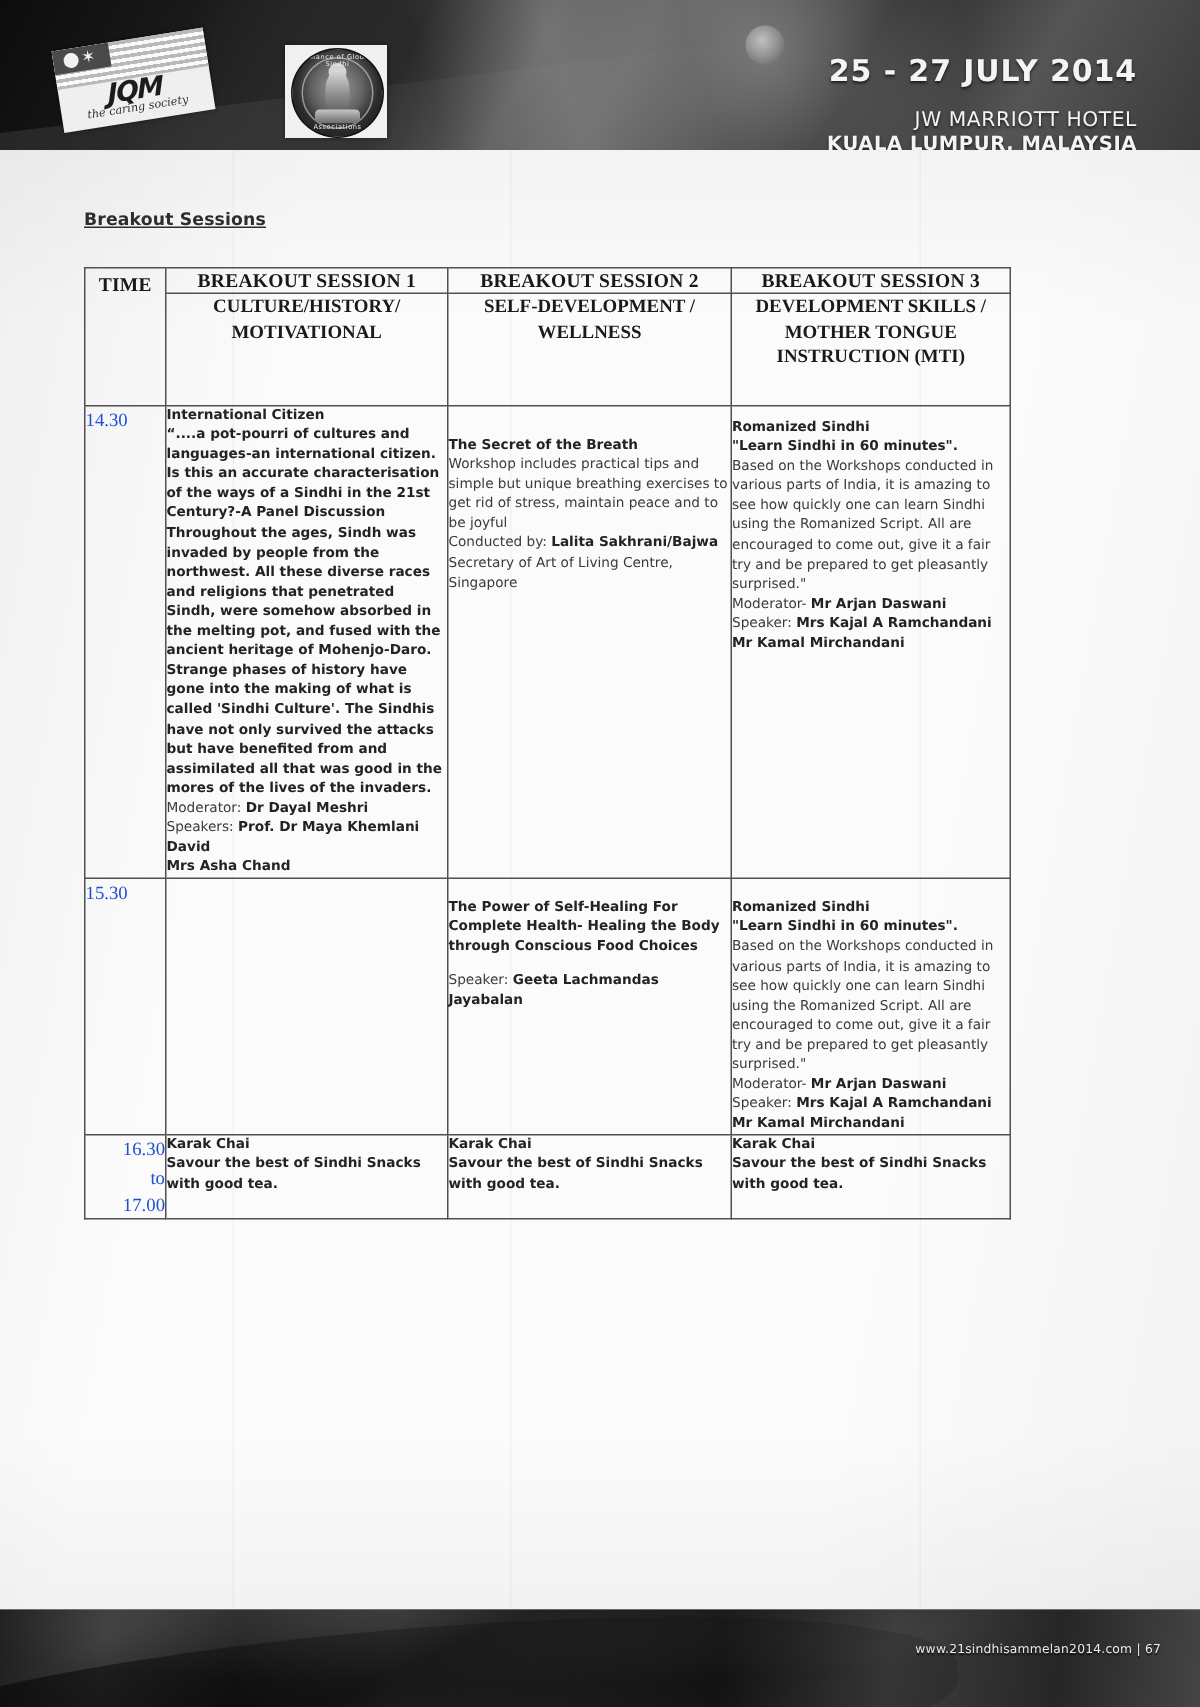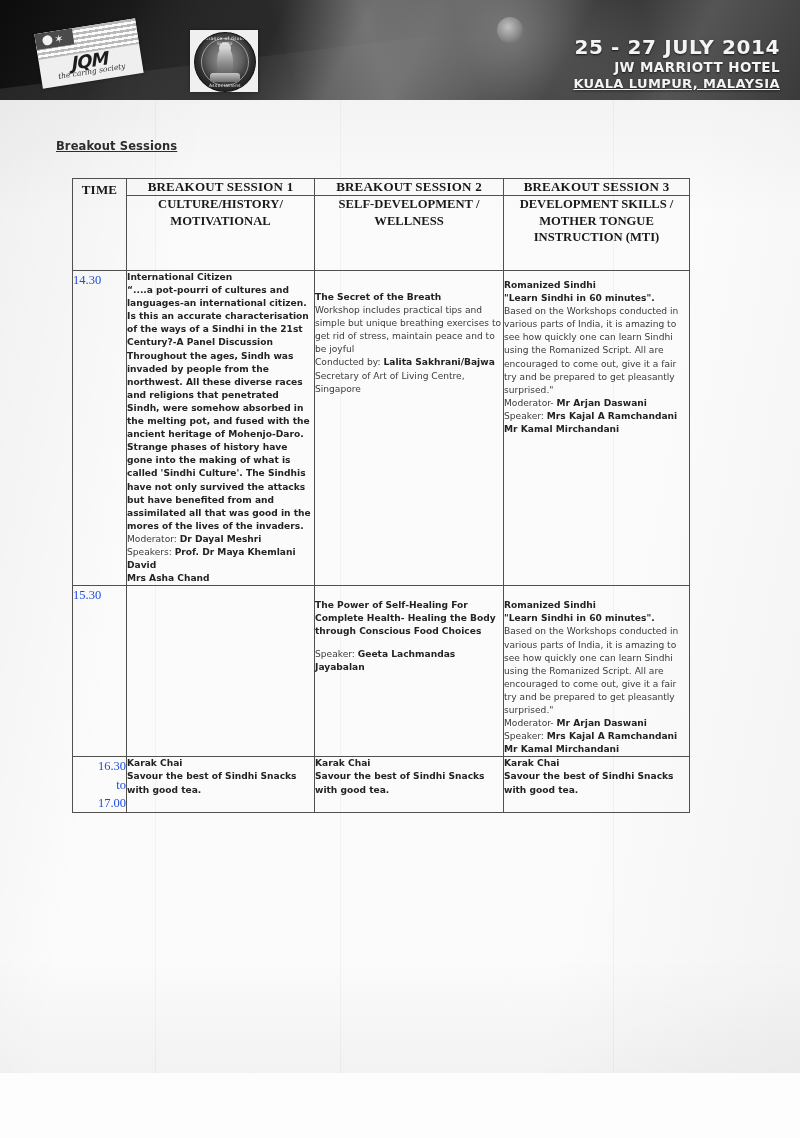--- a/index.html
+++ b/index.html
@@ -195,38 +195,38 @@
     font-size: 4.4px;
     letter-spacing: 0.4px;
     color: #ededed;
   }
   .le-text-top { top: 3px; }
   .le-text-bot { bottom: 3px; }
 
   
   .event-block {
     position: absolute;
-    right: 20px; top: 36px;
+    right: 42px; top: 36px;
     text-align: right;
     color: #f4f4f4;
     font-family: "DejaVu Sans", sans-serif;
     text-shadow: 0 1px 2px rgba(0,0,0,0.65);
   }
   .event-dates {
     font-size: 20px;
     font-weight: bold;
     letter-spacing: 0.6px;
     line-height: 1.12;
   }
   .event-venue {
     font-size: 13.5px;
-    font-weight: bold;
+    font-weight: normal;
     letter-spacing: 0.4px;
     line-height: 1.2;
-    margin-top: 1px;
+    margin-top: 14px;
   }
   .event-city {
     font-size: 13px;
     font-weight: bold;
     letter-spacing: 0.4px;
     line-height: 1.2;
     text-decoration: underline;
   }
 
   
@@ -237,21 +237,21 @@
     font-size: 11.5px;
     font-weight: bold;
     color: #2d2d2d;
     text-decoration: underline;
     letter-spacing: 0.1px;
   }
 
   
   .schedule-table {
     position: absolute;
-    left: 72px; top: 178px;
+    left: 56px; top: 178px;
     width: 617px;
     border-collapse: collapse;
     table-layout: fixed;
   }
   .schedule-table td, .schedule-table th {
     border: 1px solid #50504e;
     vertical-align: top;
     padding: 0;
   }
   .col-time   { width: 54px; }
@@ -470,14 +470,20 @@
           <p class="b">Savour the best of Sindhi Snacks with good tea.</p>
         </td>
         <td class="body-cell">
           <p class="b">Karak Chai</p>
           <p class="b">Savour the best of Sindhi Snacks with good tea.</p>
         </td>
       </tr>
     </tbody>
   </table>
 
+  <div class="footer-band">
+    <div class="fb-layer-a"></div>
+    <div class="fb-swoop"></div>
+    <div class="fb-layer-b"></div>
+    <div class="footer-url">www.21sindhisammelan2014.com  | 67</div>
+  </div>
 
 </div>
 
 </body></html>

